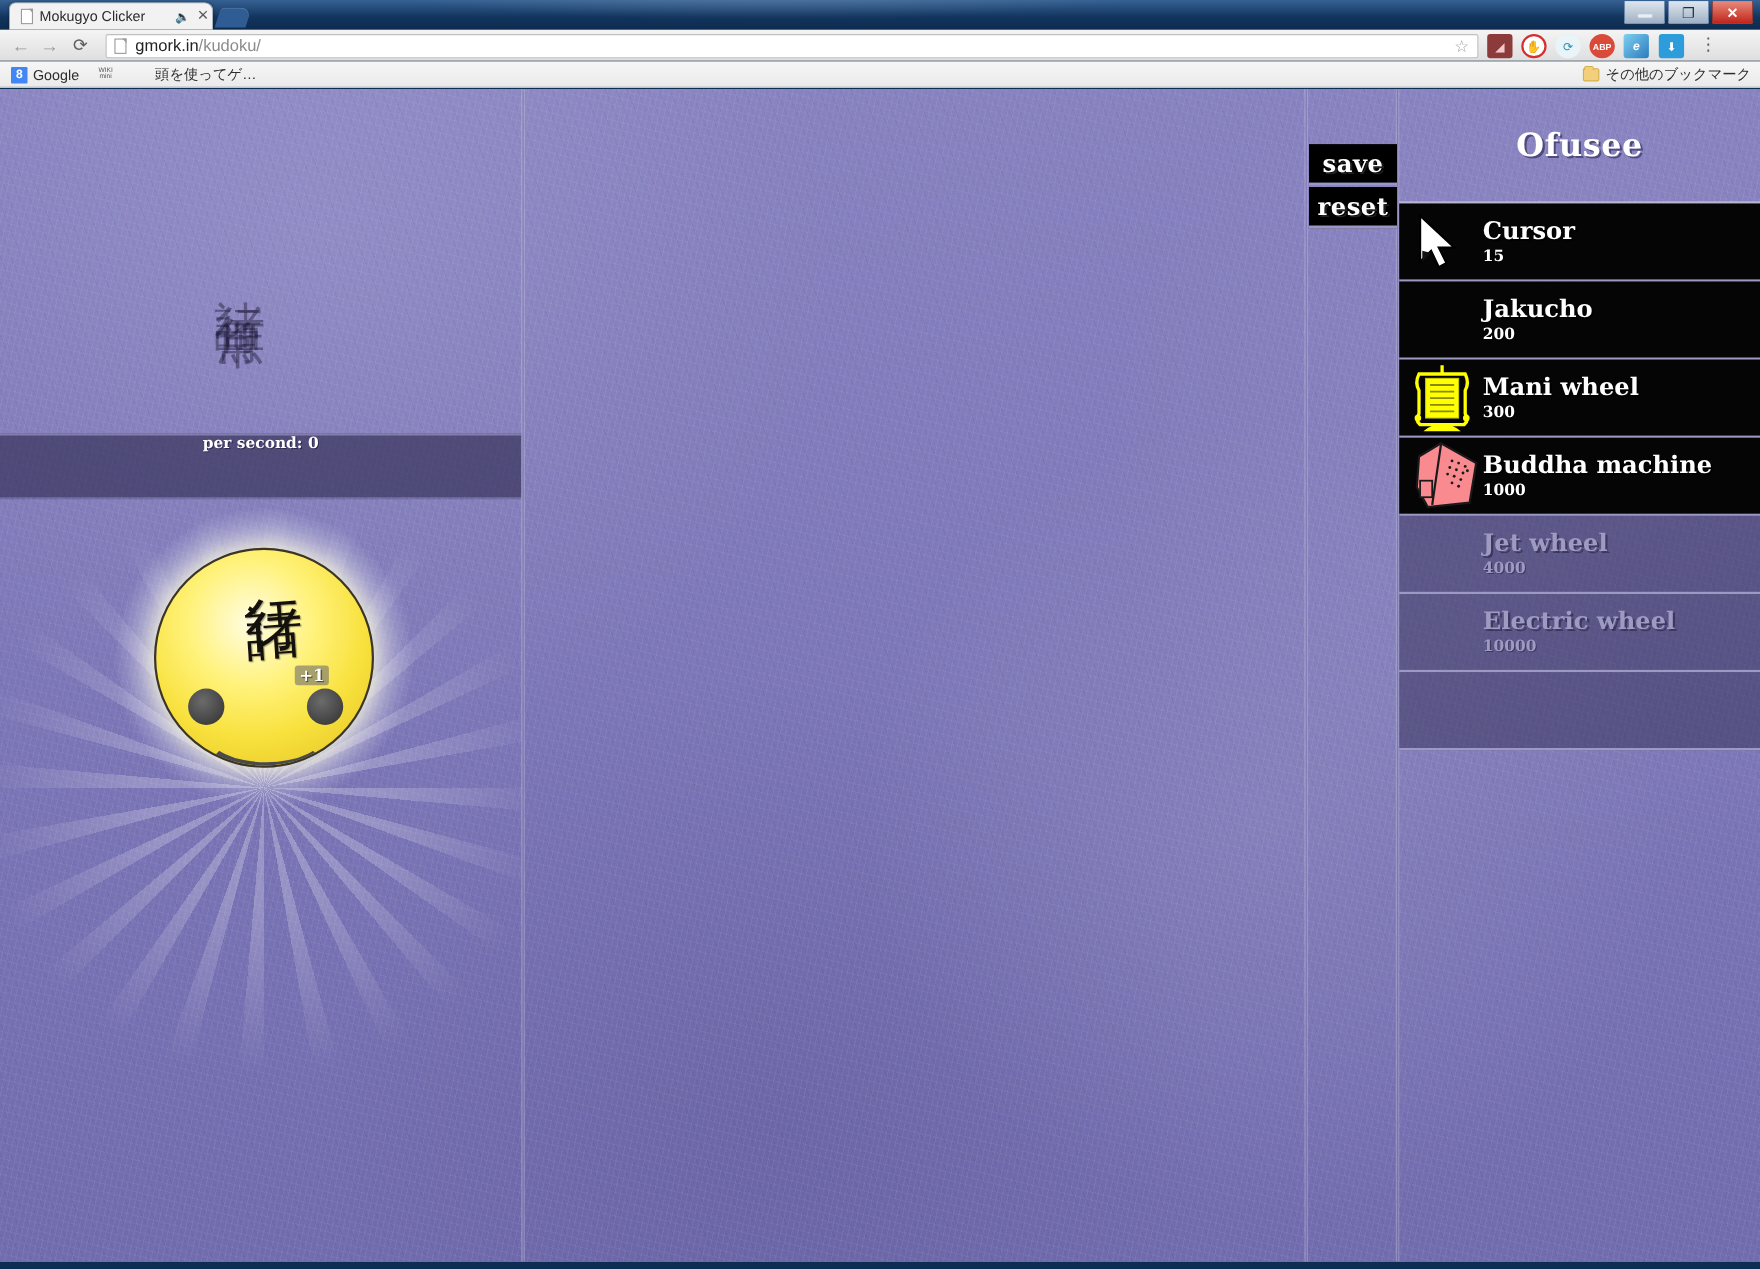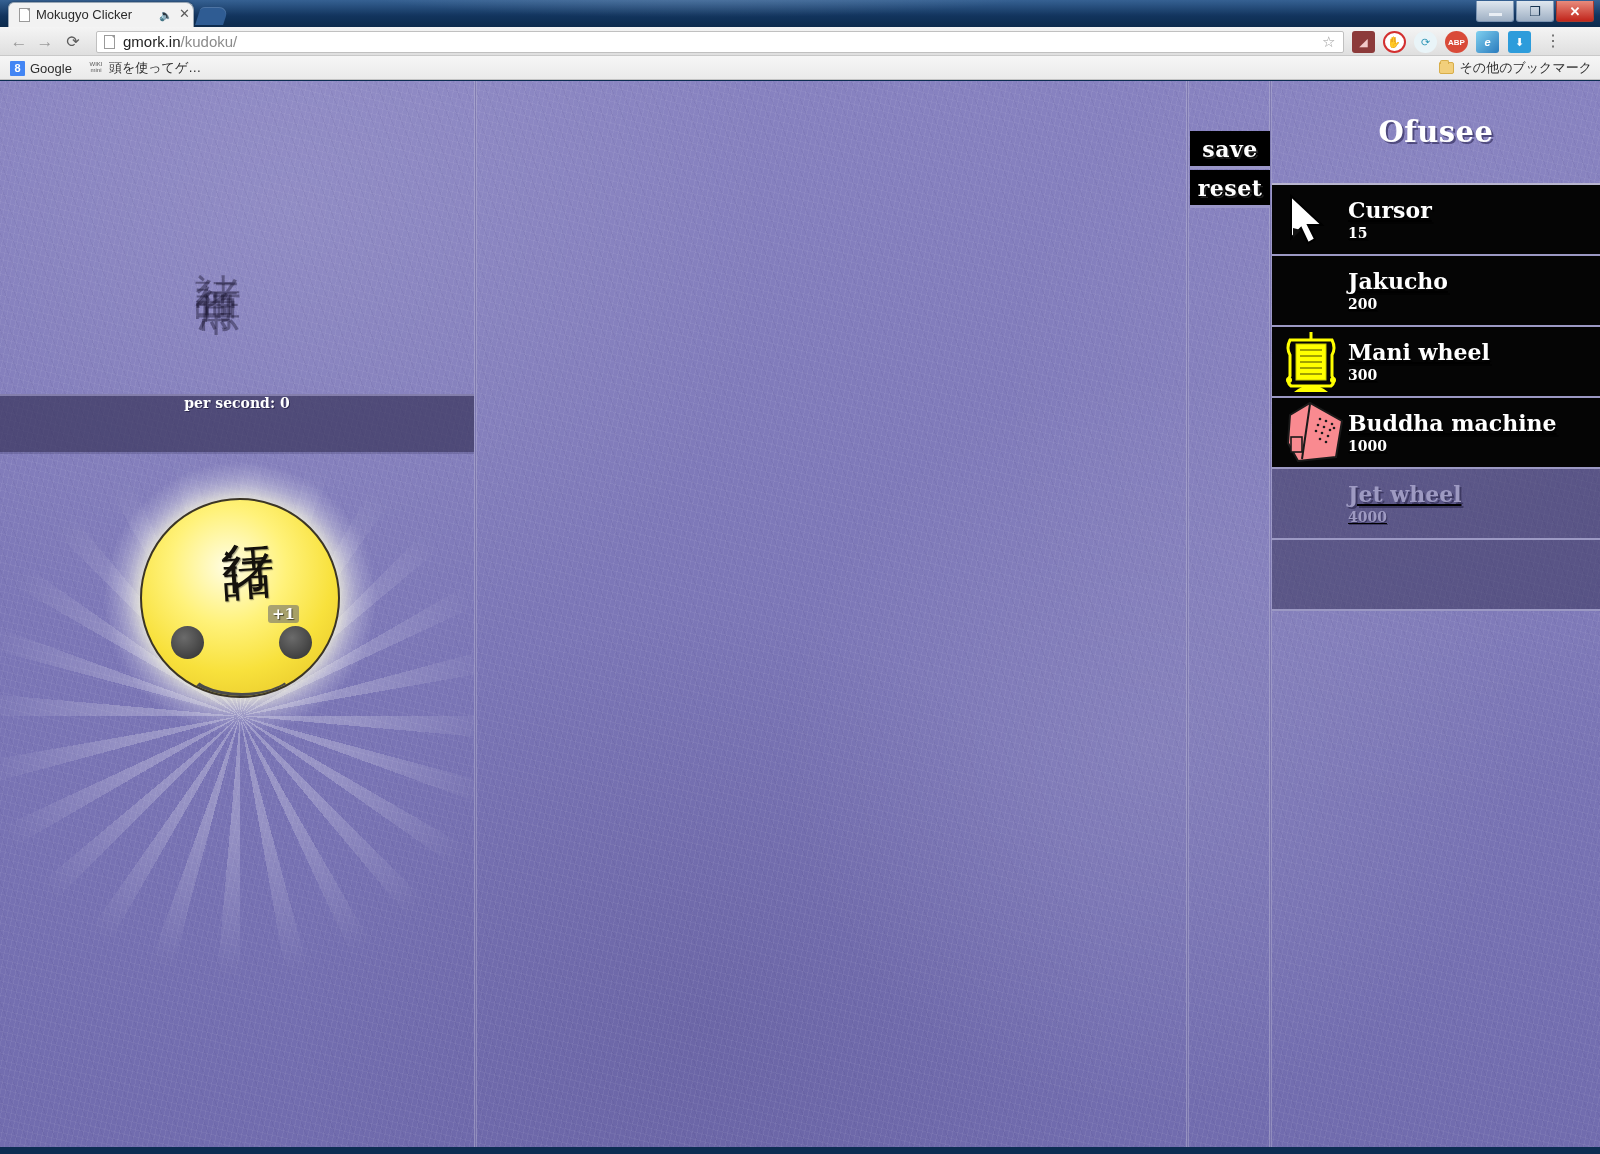--- a/index.html
+++ b/index.html
@@ -244,21 +244,20 @@
     height:102px; display:flex; align-items:center; justify-content:center;
     font-family:"DejaVu Serif", serif; font-weight:bold;
     font-size:29px; color:#fff; letter-spacing:.5px;
     text-shadow:2px 2px 0 rgba(40,35,80,.6);
   }
   .store-list { border-top:2px solid #b9b6cf; }
   .item {
     position:relative; height:71px; display:flex; align-items:center;
     border-bottom:2px solid #9c99c4;
     overflow:hidden;
-    text-decoration:underline;
   }
   .item.enabled { background:#050505; cursor:pointer; }
   .item.disabled { background:rgba(40,36,72,.45); }
   .item .icon {
     width:76px; height:71px; flex:0 0 76px; position:relative;
   }
   .item .txt { position:relative; }
   .item .iname {
     font-family:"DejaVu Serif", serif; font-weight:bold; font-size:22px;
     line-height:24px; color:#fff; text-shadow:2px 2px 0 rgba(0,0,0,.65);
@@ -326,21 +325,21 @@
     <div class="ext" style="left:1476px;background:linear-gradient(135deg,#7fd0f0,#2a7bbd);color:#fff;font-style:italic;font-weight:bold;">e</div>
     <div class="ext" style="left:1508px;background:#2d9cdb;color:#fff;">⬇</div>
     <div class="menu-dots">⋮</div>
   </div>
 
   <div class="bmbar">
     <div class="bm" style="left:10px;">
       <span class="gico">8</span>
       <span>Google</span>
     </div>
-    <div class="bm" style="left:88px;">
+    <div class="bm" style="left:88px;gap:32px;">
       <span class="wikiico">WIKI<br>mini</span>
       <span>頭を使ってゲ…</span>
     </div>
     <div class="bm-right">
       <span class="folder"></span>
       <span>その他のブックマーク</span>
     </div>
   </div>
 
   <div id="page">
@@ -449,18 +448,25 @@
           </div>
           <div class="item disabled">
             <div class="icon"></div>
             <div class="txt">
               <div class="iname">Jet wheel</div>
               <div class="icost">4000</div>
             </div>
           </div>
           <div class="item disabled">
             <div class="icon"></div>
+            <div class="txt">
+              <div class="iname">Electric wheel</div>
+              <div class="icost">10000</div>
+            </div>
+          </div>
+          <div class="item disabled">
+            <div class="icon"></div>
           </div>
         </div>
     </div>
 
   </div>
 </div>
 
 </body></html>

